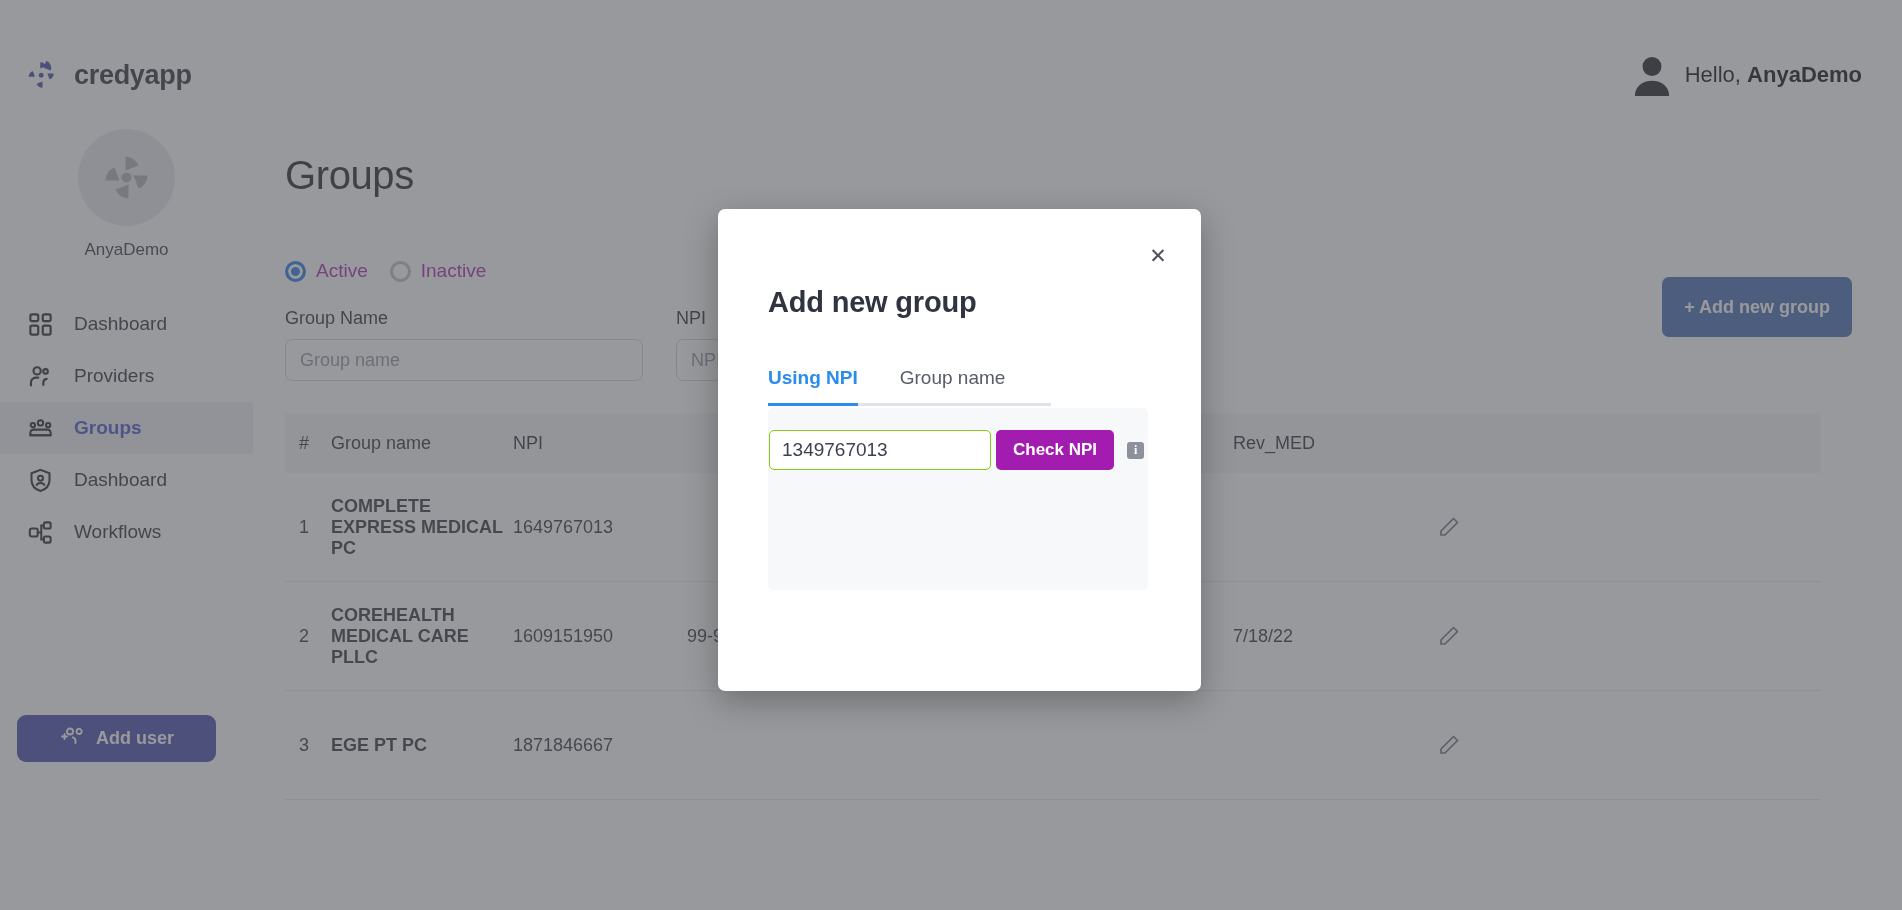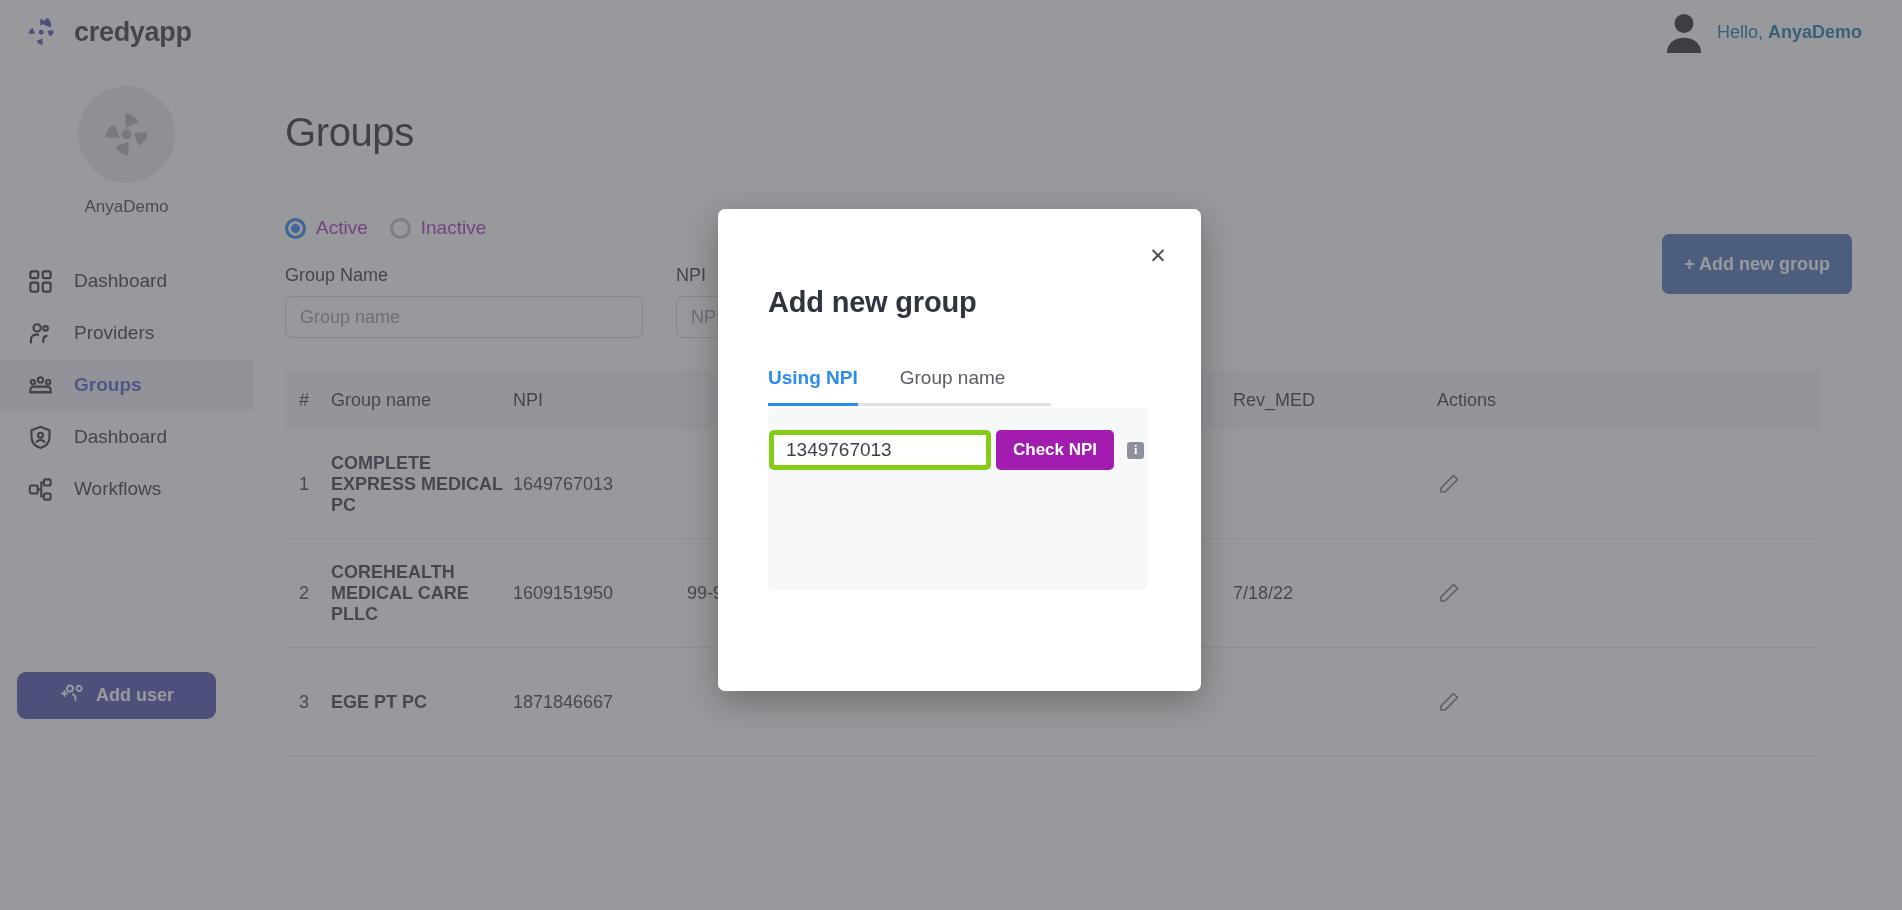--- a/index.html
+++ b/index.html
@@ -10,20 +10,21 @@
     overflow: hidden;
     font-family: "Liberation Sans", sans-serif;
     background: #ffffff;
   }
 
   
   #app {
     position: absolute;
     inset: 0;
     background: #ffffff;
+    margin-top: 43px;
   }
 
   
   .topbar {
     position: absolute;
     top: 0; left: 0; right: 0;
     height: 64px;
     background: #ffffff;
     display: flex;
     align-items: center;
@@ -33,21 +34,21 @@
   .brand { display: flex; align-items: center; gap: 14px; }
   .brand-mark { width: 38px; height: 38px; position: relative; }
   .brand-text {
     font-size: 27px;
     font-weight: 700;
     color: #232733;
     letter-spacing: -0.3px;
   }
   .user-box { display: flex; align-items: center; gap: 14px; }
   .user-avatar { width: 38px; height: 44px; position: relative; }
-  .user-greet { font-size: 18px; color: #0369a1; }
+  .user-greet { font-size: 22px; color: #000000; }
   .user-greet b { font-weight: 700; }
 
   
   .sidebar {
     position: absolute;
     top: 64px; left: 0;
     width: 253px;
     bottom: 0;
     background: #ffffff;
     padding-top: 22px;
@@ -288,21 +289,21 @@
     position: absolute;
     left: 1px;
     top: 22px;
     display: flex;
     align-items: center;
     gap: 0;
   }
   .npi-input {
     width: 222px;
     height: 40px;
-    border: 5px solid #84cc16;
+    border: 1px solid #84cc16;
     border-radius: 5px;
     padding: 0 12px;
     font-size: 19px;
     color: #3c4050;
     font-family: inherit;
     background: #ffffff;
   }
   .check-npi-btn {
     margin-left: 5px;
     height: 40px;
@@ -483,21 +484,20 @@
 
     <div class="tbl">
       <div class="tbl-head">
         <div class="c0">#</div>
         <div class="c1">Group name</div>
         <div class="c2">NPI</div>
         <div class="c3"></div>
         <div class="c4"></div>
         <div class="c5">Rev_MCB</div>
         <div class="c6">Rev_MED</div>
-        <div class="c7">Actions</div>
       </div>
 
       <div class="tbl-row">
         <div class="c0">1</div>
         <div class="c1">COMPLETE EXPRESS MEDICAL PC</div>
         <div class="c2">1649767013</div>
         <div class="c3"></div>
         <div class="c4"></div>
         <div class="c5"></div>
         <div class="c6"></div>

